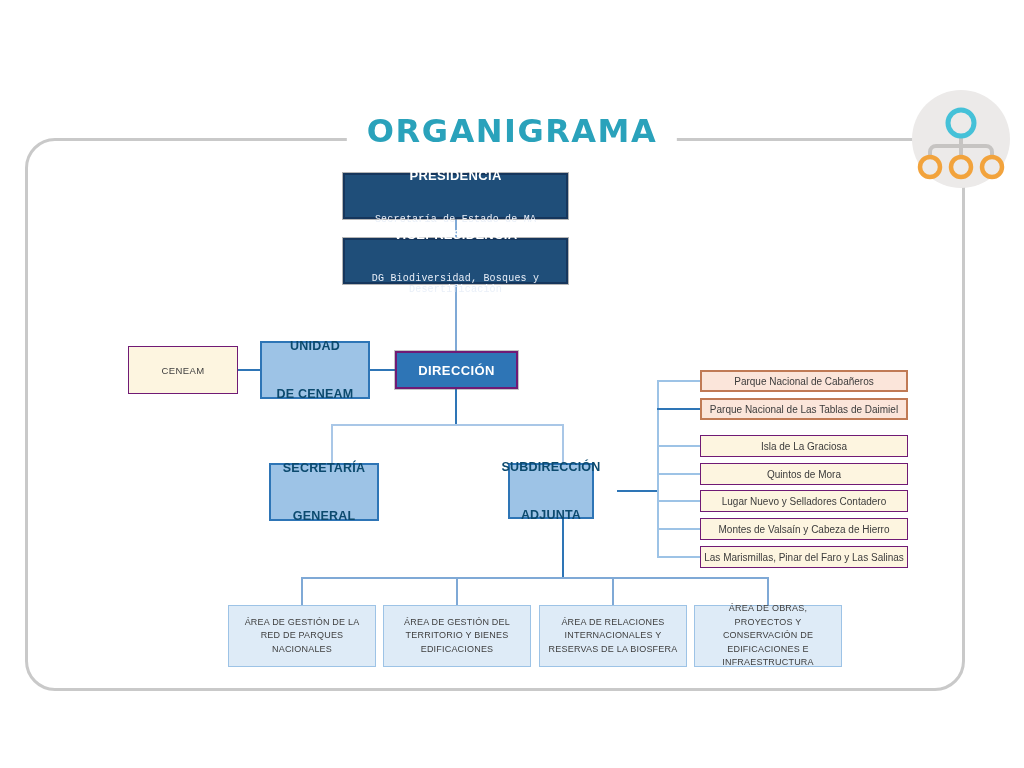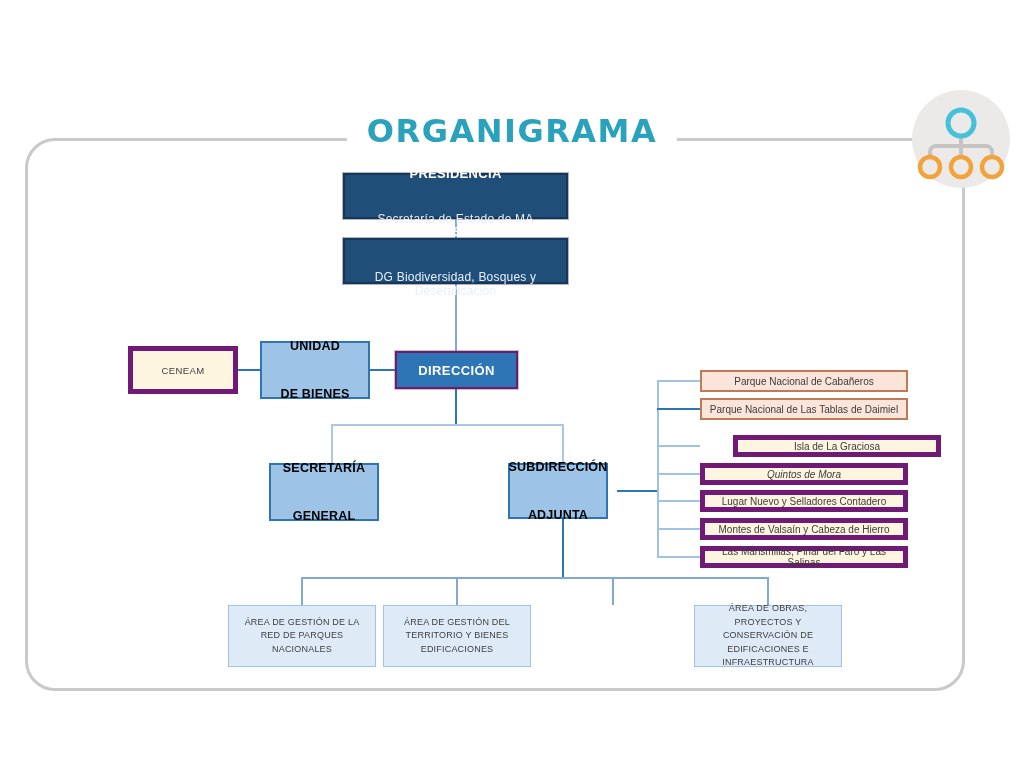--- a/index.html
+++ b/index.html
@@ -18,26 +18,26 @@
 
   
   .badge{position:absolute;left:912px;top:90px;width:98px;height:98px;border-radius:50%;
          background:#eceae9;z-index:6;display:flex;align-items:center;justify-content:center;}
 
   
   .node{position:absolute;box-sizing:border-box;display:flex;flex-direction:column;
         align-items:center;justify-content:center;text-align:center;z-index:3;gap:29px;}
   .navy{background:#1f4e79;border:2px solid #16365c;box-shadow:0 0 0 1px rgba(90,90,90,.45);}
   .navy .t{color:#ffffff;font-weight:bold;font-size:13px;letter-spacing:.3px;}
-  .navy .s{color:#e9eff8;font-size:12px;margin-top:2px;letter-spacing:.2px;}
+  .navy .s{color:#e9eff8;font-size:10px;margin-top:2px;letter-spacing:.2px;font-family:Liberation Mono, monospace;}
   .midblue{background:#2e75b6;border:2px solid #701a75;box-shadow:0 0 0 1px rgba(90,90,90,.35);}
   .midblue .t{color:#ffffff;font-weight:bold;font-size:13px;letter-spacing:.4px;}
   .lblue{background:#9dc3e6;border:2px solid #2e75b6;}
-  .lblue .t{color:#000000;font-weight:bold;font-size:12.5px;line-height:1.45;letter-spacing:.2px;}
-  .cream{background:#fdf5e0;border:5px solid #701a75;}
+  .lblue .t{color:#0c4a6e;font-weight:bold;font-size:12.5px;line-height:1.45;letter-spacing:.2px;}
+  .cream{background:#fdf5e0;border:1px solid #701a75;}
   .peach{background:#fbe5da;border:2px solid #c07a55;}
   .parkbox{height:22px;width:208px;font-size:10px;color:#3b3b3b;z-index:3;}
   .pale{background:#deebf7;border:1.5px solid #9dc3e6;}
   .areabox{width:148px;height:62px;font-size:9px;color:#404040;line-height:1.5;
            letter-spacing:.2px;padding:3px 8px;}
   .ceneambox{width:110px;height:48px;font-size:9.5px;color:#404040;letter-spacing:.4px;}
 
   
   .lv{position:absolute;width:2px;z-index:1;}
   .lh{position:absolute;height:2px;z-index:1;}
@@ -98,62 +98,65 @@
     <div class="t">VICEPRESIDENCIA</div>
     <div class="s">DG Biodiversidad, Bosques y Desertificación</div>
   </div>
 
   <div class="node cream ceneambox" style="left:128px;top:346px;">
     <div>CENEAM</div>
   </div>
 
   <div class="node lblue" style="left:260px;top:341px;width:110px;height:58px;">
     <div class="t">UNIDAD</div>
-    <div class="t">DE BIENES</div>
+    <div class="t">DE CENEAM</div>
   </div>
 
   <div class="node midblue" style="left:395px;top:351px;width:123px;height:38px;">
     <div class="t">DIRECCIÓN</div>
   </div>
 
   <div class="node lblue" style="left:269px;top:463px;width:110px;height:58px;">
     <div class="t">SECRETARÍA</div>
     <div class="t">GENERAL</div>
   </div>
 
-  <div class="node lblue" style="left:508px;top:463px;width:100px;height:56px;">
+  <div class="node lblue" style="left:508px;top:463px;width:86px;height:56px;">
     <div class="t">SUBDIRECCIÓN</div>
     <div class="t">ADJUNTA</div>
   </div>
 
   <div class="node peach parkbox" style="left:700px;top:370px;">
     <div>Parque Nacional de Cabañeros</div>
   </div>
   <div class="node peach parkbox" style="left:700px;top:398px;">
     <div>Parque Nacional de Las Tablas de Daimiel</div>
   </div>
-  <div class="node cream parkbox" style="left:700px;top:435px;margin-left:33px;">
+  <div class="node cream parkbox" style="left:700px;top:435px;">
     <div>Isla de La Graciosa</div>
   </div>
-  <div class="node cream parkbox" style="left:700px;top:463px;font-style:italic;">
+  <div class="node cream parkbox" style="left:700px;top:463px;">
     <div>Quintos de Mora</div>
   </div>
   <div class="node cream parkbox" style="left:700px;top:490px;">
     <div>Lugar Nuevo y Selladores Contadero</div>
   </div>
   <div class="node cream parkbox" style="left:700px;top:518px;">
     <div>Montes de Valsaín y Cabeza de Hierro</div>
   </div>
   <div class="node cream parkbox" style="left:700px;top:546px;">
     <div>Las Marismillas, Pinar del Faro y Las Salinas</div>
   </div>
 
   <div class="node pale areabox" style="left:228px;top:605px;">
     <div>ÁREA DE GESTIÓN DE LA RED DE PARQUES NACIONALES</div>
   </div>
   <div class="node pale areabox" style="left:383px;top:605px;">
     <div>ÁREA DE GESTIÓN DEL TERRITORIO Y BIENES EDIFICACIONES</div>
   </div>
+  <div class="node pale areabox" style="left:539px;top:605px;">
+    <div>ÁREA DE RELACIONES INTERNACIONALES Y RESERVAS DE LA BIOSFERA</div>
+  </div>
   <div class="node pale areabox" style="left:694px;top:605px;">
     <div>ÁREA DE OBRAS, PROYECTOS Y CONSERVACIÓN DE EDIFICACIONES E INFRAESTRUCTURA</div>
   </div>
 
 </div>
 
 </body></html>

